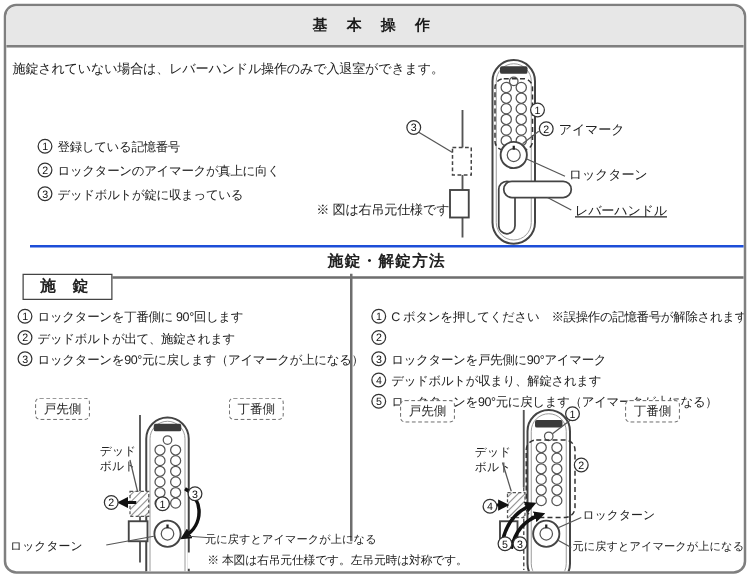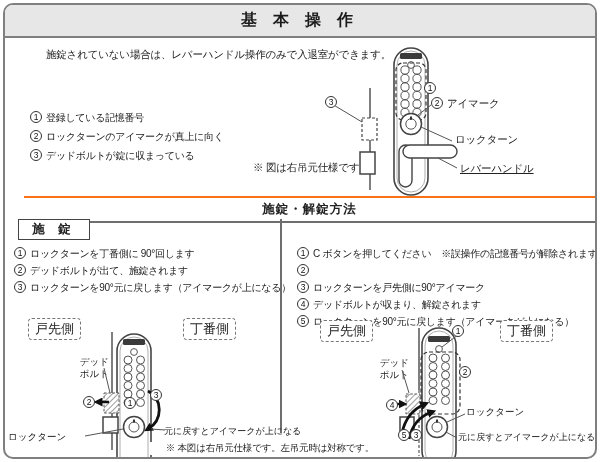--- a/index.html
+++ b/index.html
@@ -2,55 +2,55 @@
 <html><head>
 <meta charset="utf-8">
 <style>
   html,body{margin:0;padding:0;background:#fff;}
   .page{position:relative;width:600px;height:462px;background:#fff;overflow:hidden;
         font-family:"Liberation Sans",sans-serif;color:#222;}
   .frame{position:absolute;left:3px;top:3px;right:3px;bottom:3px;
          border:2px solid #7f7f7f;border-radius:10px;background:#fff;overflow:hidden;}
   .titlebar{position:absolute;left:0;top:0;right:0;height:31px;background:#e7e7e7;
             border-bottom:2px solid #7f7f7f;display:flex;align-items:center;justify-content:center;}
-  .titlebar .t{font-size:16px;font-weight:bold;letter-spacing:6px;color:#1a1a1a;font-family:Liberation Serif, serif;}
+  .titlebar .t{font-size:12px;font-weight:bold;letter-spacing:6px;color:#1a1a1a;}
   .abs{position:absolute;}
   .txt{font-size:10.5px;white-space:nowrap;letter-spacing:-0.2px;}
   .small{font-size:9.5px;}
   .tiny{font-size:9px;}
   .step{position:absolute;display:flex;align-items:flex-start;gap:4px;white-space:nowrap;
         font-size:10px;letter-spacing:-0.3px;}
   .cn{box-sizing:border-box;flex:0 0 auto;width:12px;height:12px;border:1px solid #333;
       border-radius:50%;font-size:8.5px;line-height:10px;text-align:center;background:#fff;color:#111;}
   .cn.abs{z-index:6;}
   .hdrbox{box-sizing:border-box;border:1.5px solid #444;background:#fff;
           display:flex;align-items:center;justify-content:center;
           font-size:12.5px;font-weight:bold;letter-spacing:5px;}
-  .sechdr{position:absolute;left:0;right:0;top:191px;height:23px;border-top:2px solid #f97316;
+  .sechdr{position:absolute;left:0;right:0;top:191px;height:23px;border-top:2px solid #1d4ed8;
           border-bottom:2px solid #6e6e6e;display:flex;align-items:center;justify-content:center;margin-left:19px;}
   .sechdr .t{font-size:12.5px;font-weight:bold;letter-spacing:1px;}
   .divider{position:absolute;left:275px;top:214px;width:2px;height:214px;background:#6e6e6e;}
   .sideLabel{box-sizing:border-box;border:1px dashed #777;border-radius:4px;padding:1px 6px;
-             font-size:13px;white-space:nowrap;background:#fff;z-index:5;}
+             font-size:10px;white-space:nowrap;background:#fff;z-index:5;}
   .pre{white-space:pre-line;line-height:1.25;margin-top:13px;}
   .rl{text-align:right;}
   svg{position:absolute;overflow:visible;}
   .notefoot{font-size:9.5px;letter-spacing:-0.2px;}
 </style>
 </head>
 <body>
 
 <div class="page">
  <div class="frame">
 
   <div class="titlebar">
     <div class="t">基 本 操 作</div>
   </div>
 
-  <div class="abs txt" style="left:5px;top:43px;margin-left:36px;">施錠されていない場合は、レバーハンドル操作のみで入退室ができます。</div>
+  <div class="abs txt" style="left:5px;top:43px;">施錠されていない場合は、レバーハンドル操作のみで入退室ができます。</div>
 
   <div class="step" style="left:25px;top:106px;">
     <span class="cn">1</span>
     <span>登録している記憶番号</span>
   </div>
   <div class="step" style="left:25px;top:125px;">
     <span class="cn">2</span>
     <span>ロックターンのアイマークが真上に向く</span>
   </div>
   <div class="step" style="left:25px;top:144px;">

